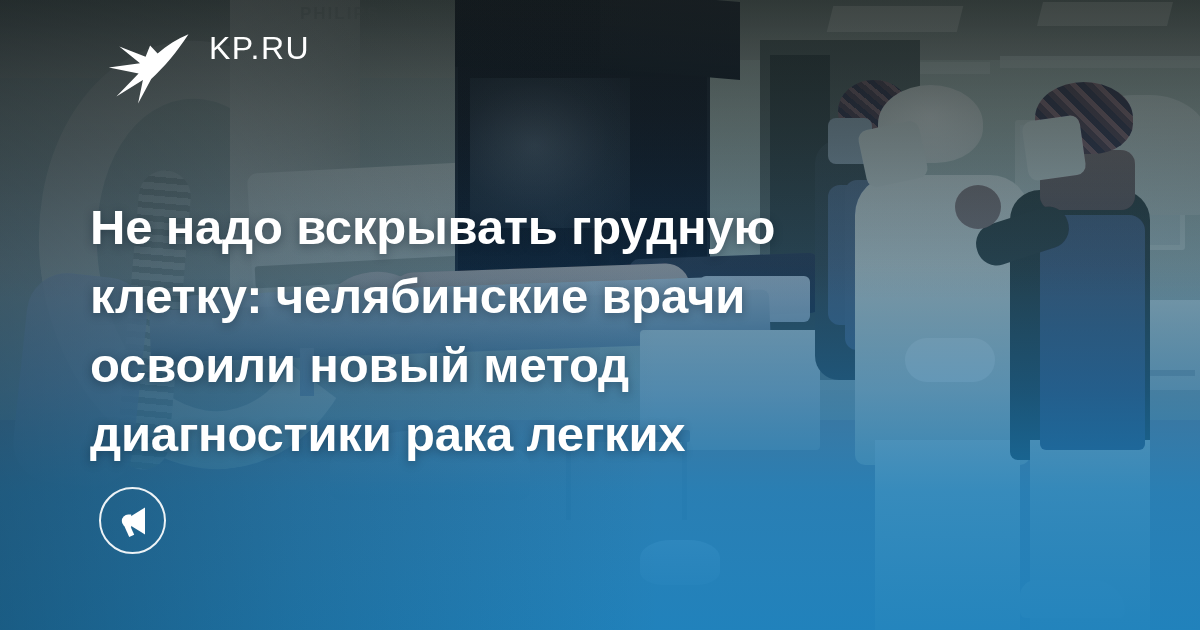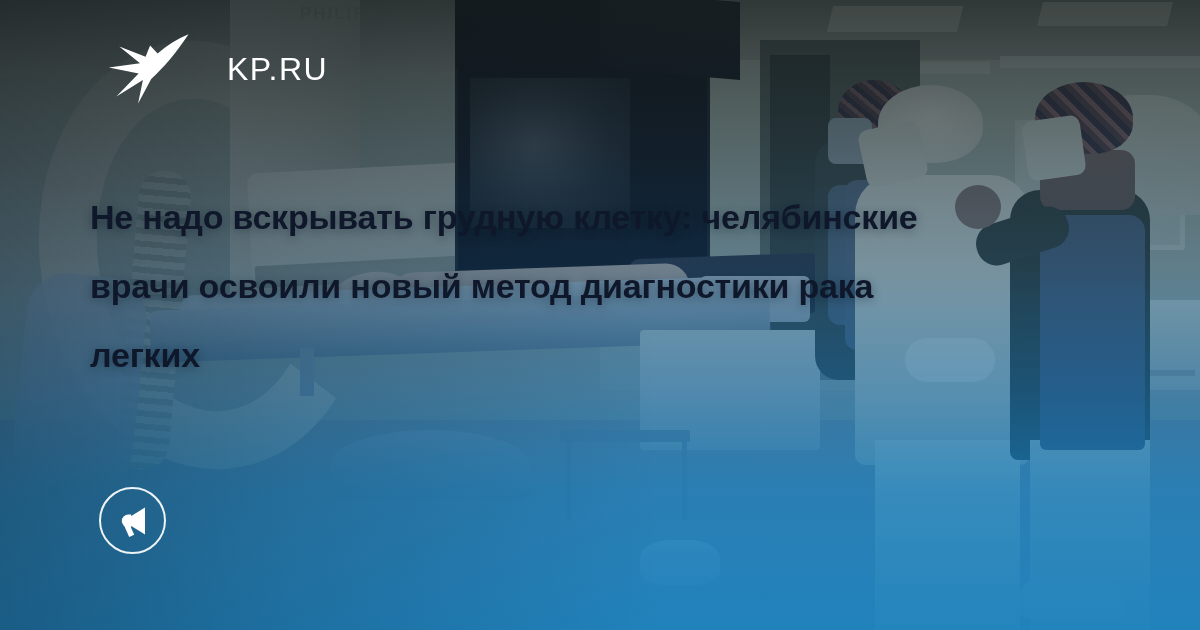--- a/index.html
+++ b/index.html
@@ -316,39 +316,39 @@
   .grade-left-dark {
     position: absolute; left: 0; top: 0; width: 660px; height: 100%;
     background: linear-gradient(90deg, rgba(12,20,26,0.34) 0%, rgba(12,20,26,0.16) 45%, rgba(12,20,26,0) 100%);
   }
 
   
   .content { position: absolute; inset: 0; }
 
   .brand {
     position: absolute; left: 107px; top: 32px;
-    display: flex; align-items: center; gap: 36px;
+    display: flex; align-items: flex-start; gap: 18px;
   }
   .brand-logo { width: 84px; height: 74px; display: block; }
   .brand-name {
     color: #ffffff;
     font-size: 32px;
     font-weight: 500;
     letter-spacing: 1.5px;
     line-height: 1;
     white-space: nowrap;
   }
 
   .headline {
     position: absolute;
     left: 90px;
     top: 160px;
     width: 830px;
-    color: #0f172a;
-    font-size: 34px;
+    color: #ffffff;
+    font-size: 49px;
     font-weight: 700;
     line-height: 69px;
     letter-spacing: -0.2px;
     text-shadow: 0 2px 10px rgba(8,22,34,0.38);
   }
 
   .badge {
     position: absolute; left: 99px; top: 487px;
     display: flex; align-items: center; gap: 23px;
   }

